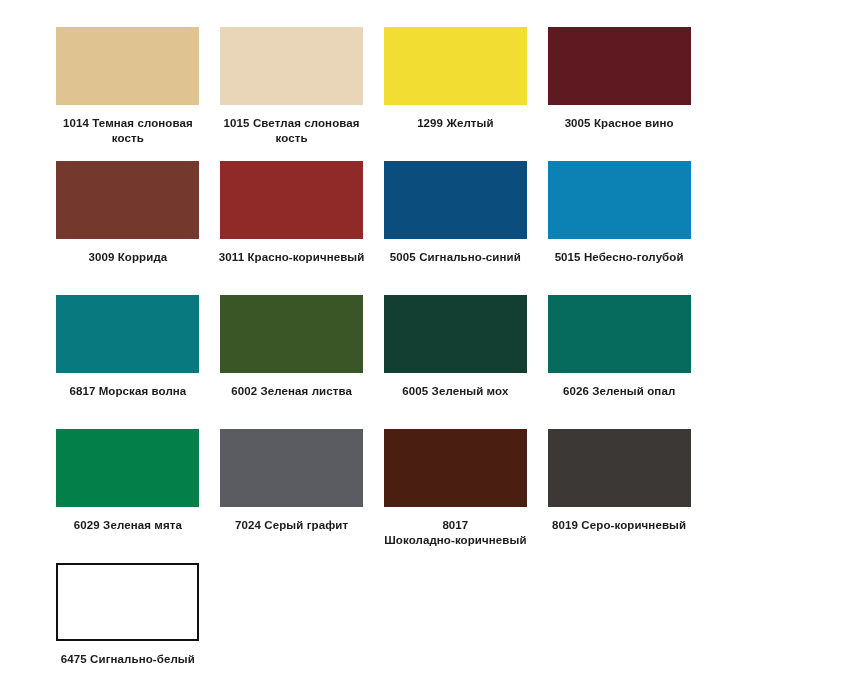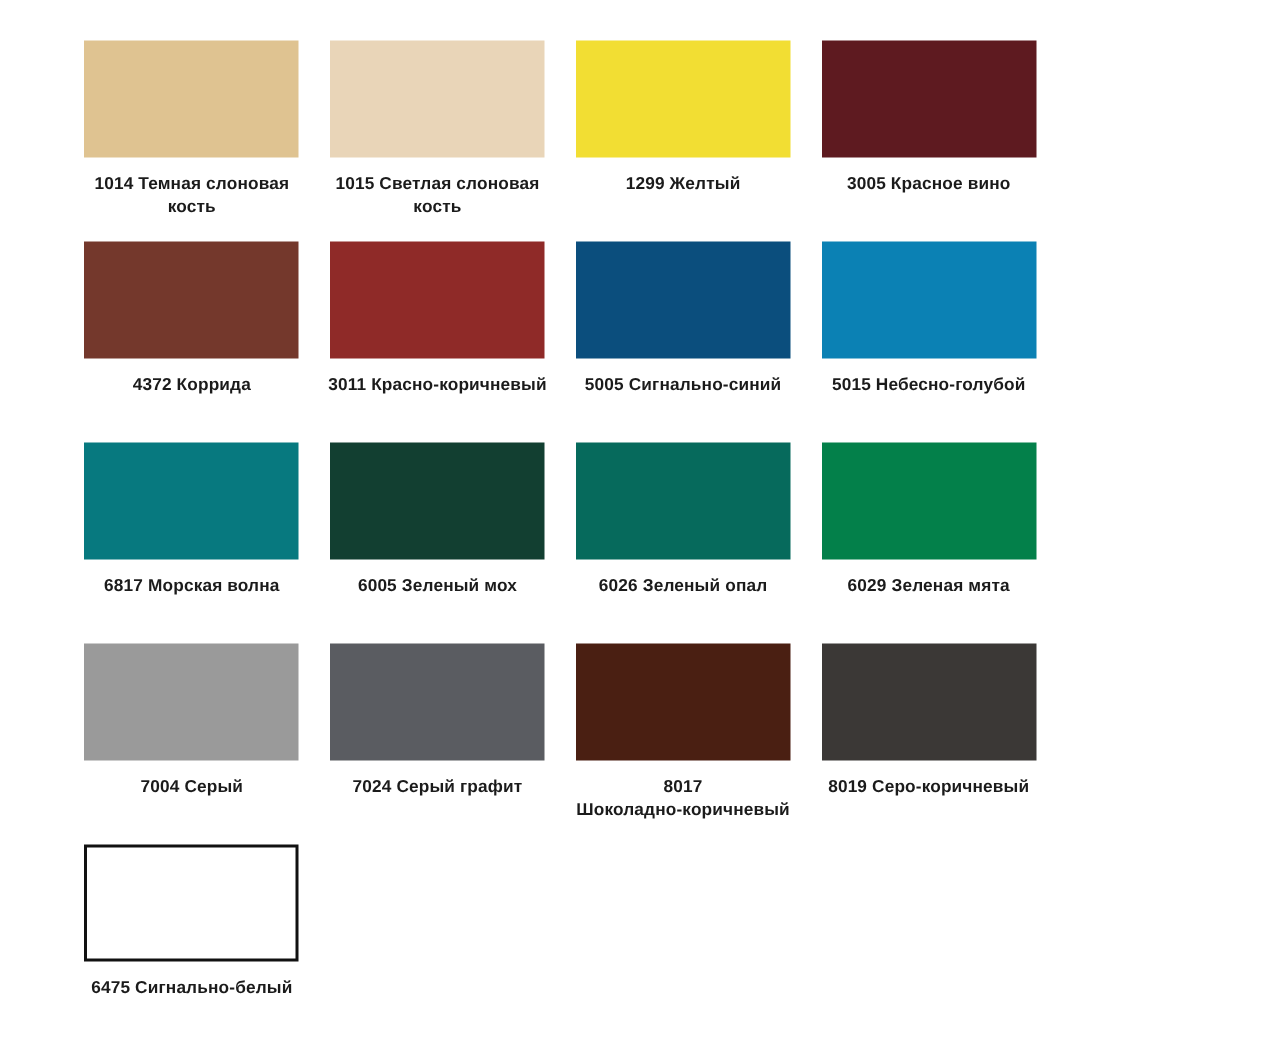--- a/index.html
+++ b/index.html
@@ -67,53 +67,53 @@
     <div class="swatch-cell">
       <div class="swatch-chip" style="background-color: rgb(242, 222, 51);"></div>
       <div class="swatch-label">1299 Желтый</div>
     </div>
     <div class="swatch-cell">
       <div class="swatch-chip" style="background-color: rgb(94, 26, 32);"></div>
       <div class="swatch-label">3005 Красное вино</div>
     </div>
     <div class="swatch-cell">
       <div class="swatch-chip" style="background-color: rgb(116, 56, 44);"></div>
-      <div class="swatch-label">4372 Коррида</div>
+      <div class="swatch-label">3009 Коррида</div>
     </div>
     <div class="swatch-cell">
       <div class="swatch-chip" style="background-color: rgb(143, 42, 40);"></div>
       <div class="swatch-label">3011 Красно-коричневый</div>
     </div>
     <div class="swatch-cell">
       <div class="swatch-chip" style="background-color: rgb(11, 78, 125);"></div>
       <div class="swatch-label">5005 Сигнально-синий</div>
     </div>
     <div class="swatch-cell">
       <div class="swatch-chip" style="background-color: rgb(11, 129, 180);"></div>
       <div class="swatch-label">5015 Небесно-голубой</div>
     </div>
     <div class="swatch-cell">
       <div class="swatch-chip" style="background-color: rgb(7, 121, 127);"></div>
       <div class="swatch-label">6817 Морская волна</div>
     </div>
     <div class="swatch-cell">
+      <div class="swatch-chip" style="background-color: rgb(59, 86, 38);"></div>
+      <div class="swatch-label">6002 Зеленая листва</div>
+    </div>
+    <div class="swatch-cell">
       <div class="swatch-chip" style="background-color: rgb(18, 63, 49);"></div>
       <div class="swatch-label">6005 Зеленый мох</div>
     </div>
     <div class="swatch-cell">
       <div class="swatch-chip" style="background-color: rgb(6, 106, 92);"></div>
       <div class="swatch-label">6026 Зеленый опал</div>
     </div>
     <div class="swatch-cell">
       <div class="swatch-chip" style="background-color: rgb(3, 128, 74);"></div>
       <div class="swatch-label">6029 Зеленая мята</div>
-    </div>
-    <div class="swatch-cell">
-      <div class="swatch-chip" style="background-color: rgb(154, 154, 154);"></div>
-      <div class="swatch-label">7004 Серый</div>
     </div>
     <div class="swatch-cell">
       <div class="swatch-chip" style="background-color: rgb(90, 92, 97);"></div>
       <div class="swatch-label">7024 Серый графит</div>
     </div>
     <div class="swatch-cell">
       <div class="swatch-chip" style="background-color: rgb(74, 31, 18);"></div>
       <div class="swatch-label">8017
 Шоколадно-коричневый</div>
     </div>

